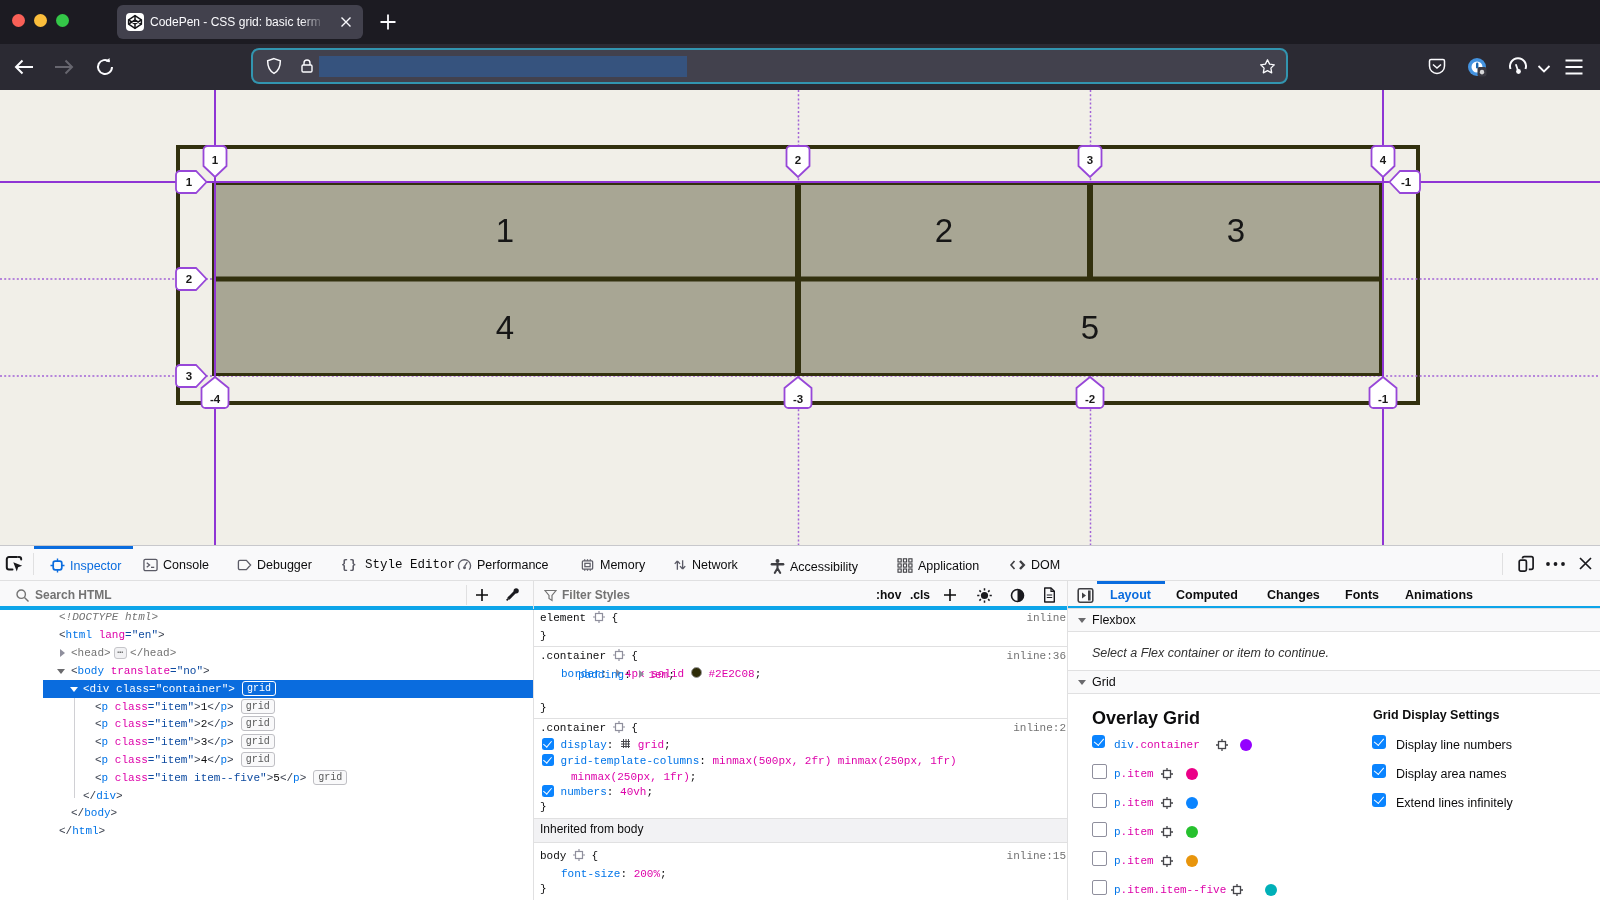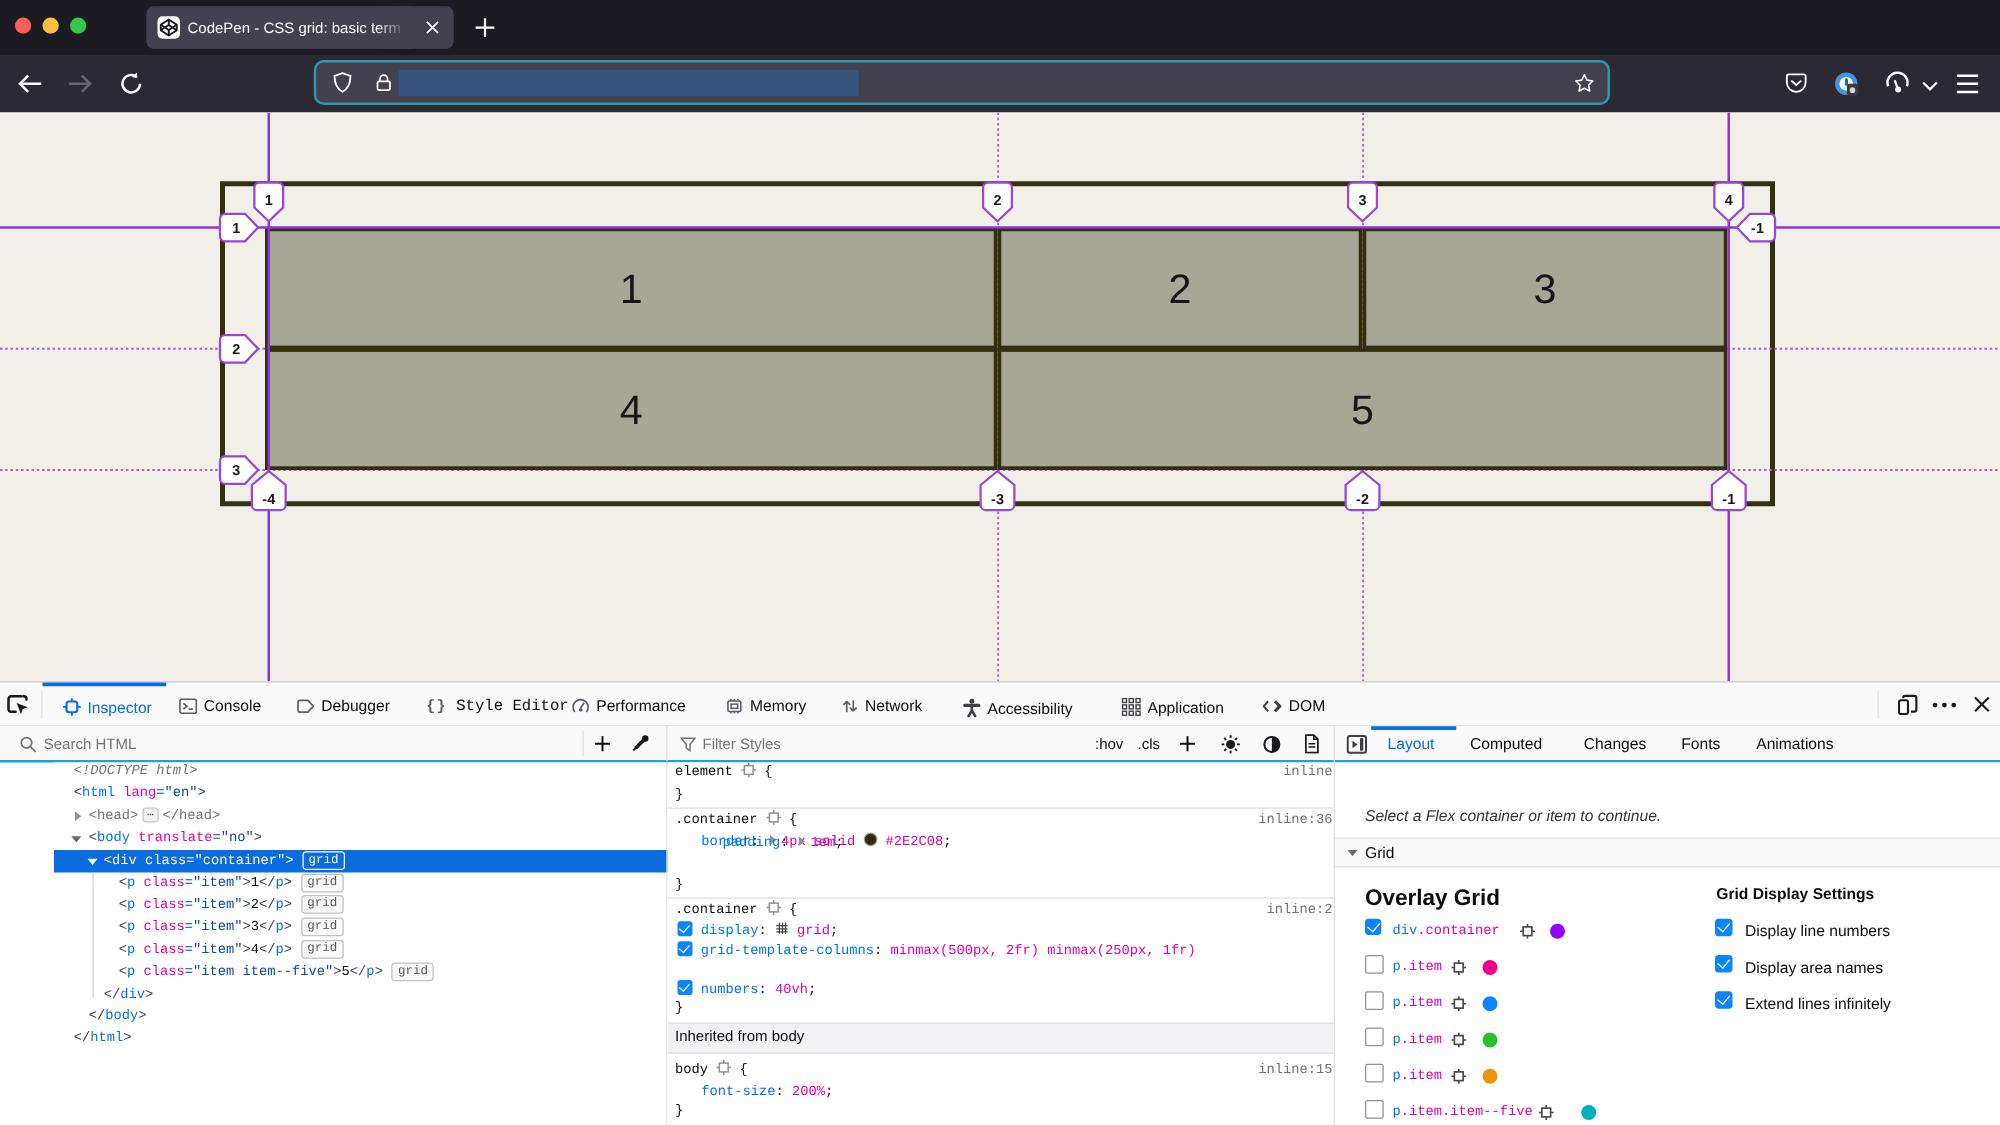--- a/index.html
+++ b/index.html
@@ -15,21 +15,21 @@
 #favicon{left:9px;top:8px;width:18px;height:18px;background:#fff;border-radius:4px;}
 #navbar{left:0;top:44px;width:1600px;height:46px;background:#2b2a33;}
 #urlbar{left:251px;top:4px;width:1037px;height:36px;background:#42414d;border:2px solid #3295b0;border-radius:8px;box-sizing:border-box;}
 #urlsel{left:66px;top:6px;height:21px;background:#36537e;}
 #urltext{left:68px;top:8px;font-size:15.5px;color:#fbfbfe;letter-spacing:0.1px;}
 
 #page{left:0;top:90px;width:1600px;height:455px;background:#f1efe8;}
 
 #dt{left:0;top:545px;width:1600px;height:355px;background:#fff;font-size:12.5px;color:#0c0c0d;}
 #dtbar{left:0;top:0;width:1600px;height:36px;background:#f9f9fa;border-top:1px solid #c8c8cc;border-bottom:1px solid #e0e0e1;box-sizing:border-box;}
-#dtbar2{left:0;top:36px;width:1600px;height:29px;background:#f9f9fa;border-bottom:2px solid #0ea5e9;box-sizing:border-box;}
+#dtbar2{left:0;top:36px;width:1600px;height:29px;background:#f9f9fa;border-bottom:4px solid #0ea5e9;box-sizing:border-box;font-weight:bold;}
 .dtab{top:12px;font-size:12.5px;color:#0c0c0d;white-space:nowrap;}
 .dticon{display:inline-block;vertical-align:-3px;margin-right:5px;}
 .vsep{width:1px;background:#e0e0e1;}
 .mono{font-family:"Liberation Mono",monospace;font-size:11px;}
 
 #markup{left:0;top:65px;width:533px;height:290px;background:#fff;overflow:hidden;margin-left:43px;}
 .mrow{position:absolute;left:0;width:533px;height:18px;line-height:18px;font-family:"Liberation Mono",monospace;font-size:11px;color:#393f4c;white-space:pre;}
 .tg{color:#0074e8;}
 .at{color:#dd00a9;}
 .vl{color:#0d4aa0;}
@@ -389,35 +389,37 @@
               <rect x="2.5" y="2.5" width="7" height="7"></rect>
               <path d="M6 0 V2.5 M6 9.5 V12 M0 6 H2.5 M9.5 6 H12"></path>
             </g>
           </svg> {<span class="meta">inline:2</span></div>
       <div class="rrow" style="top:126px;padding-left:8px"><span class="cbx"></span> <span class="pn">display</span>: <svg width="11" height="11" viewBox="0 0 11 11" style="vertical-align:-1px">
             <g stroke="#45454a" stroke-width="1">
               <path d="M1 3.5 H10 M1 6 H10 M1 8.5 H10 M3.5 1 V10 M6 1 V10 M8.5 1 V10"></path>
             </g>
           </svg> <span class="pv">grid</span>;</div>
       <div class="rrow" style="top:142px;padding-left:8px"><span class="cbx"></span> <span class="pn">grid-template-columns</span>: <span class="pv">minmax(500px, 2fr) minmax(250px, 1fr)</span></div>
+      <div class="rrow" style="top:158px;padding-left:37px"><span class="pv">minmax(250px, 1fr)</span>;</div>
       <div class="rrow" style="top:173px;padding-left:8px"><span class="cbx"></span> <span class="pn">numbers</span>: <span class="pv">40vh</span>;</div>
       <div class="rrow" style="top:188px;padding-left:6px">}</div>
       <div class="abs" style="top:208px;left:0;width:533px;height:25px;background:#f2f2f4;border-top:1px solid #e0e0e1;border-bottom:1px solid #e0e0e1;box-sizing:border-box"></div>
       <div class="abs" style="top:212px;left:6px;font-size:12px;color:#0c0c0d">Inherited from body</div>
       <div class="rrow" style="top:237px;padding-left:6px">body <svg width="12" height="12" viewBox="0 0 12 12" style="vertical-align:-2px">
             <g stroke="#8f8f9d" stroke-width="1.2" fill="none">
               <rect x="2.5" y="2.5" width="7" height="7"></rect>
               <path d="M6 0 V2.5 M6 9.5 V12 M0 6 H2.5 M9.5 6 H12"></path>
             </g>
           </svg> {<span class="meta">inline:15</span></div>
       <div class="rrow" style="top:255px;padding-left:27px"><span class="pn">font-size</span>: <span class="pv">200%</span>;</div>
       <div class="rrow" style="top:270px;padding-left:6px">}</div>
     </div>
     <div class="abs vsep" style="left:1067px;top:36px;height:319px"></div>
     <div id="lpanel" class="abs">
+      <div class="lhead" style="top:-2px"><span class="exp expd" style="left:10px;top:9px"></span><span style="margin-left:24px;font-size:12.5px">Flexbox</span></div>
       <div class="abs" style="top:36px;left:24px;font-size:12.5px;font-style:italic;color:#333">Select a Flex container or item to continue.</div>
       <div class="lhead" style="top:60px"><span class="exp expd" style="left:10px;top:9px"></span><span style="margin-left:24px;font-size:12.5px">Grid</span></div>
       <div class="abs" style="top:98px;left:24px;font-size:18px;font-weight:bold">Overlay Grid</div>
       <div class="abs" style="top:98px;left:305px;font-size:12.5px;font-weight:bold">Grid Display Settings</div>
 
       <div class="bigcb" style="left:24px;top:125px;width:13px;height:13px"></div>
       <div class="abs mono" style="left:46px;top:129px"><span class="tg">div</span><span class="at">.container</span></div>
       <svg class="abs" style="left:148px;top:129px" width="12" height="12" viewBox="0 0 12 12">
           <g stroke="#45454a" stroke-width="1.3" fill="none">
             <rect x="2.5" y="2.5" width="7" height="7"></rect>

